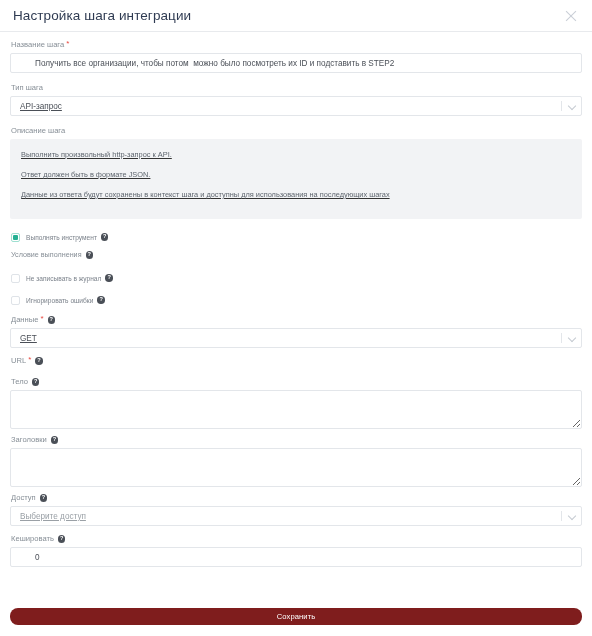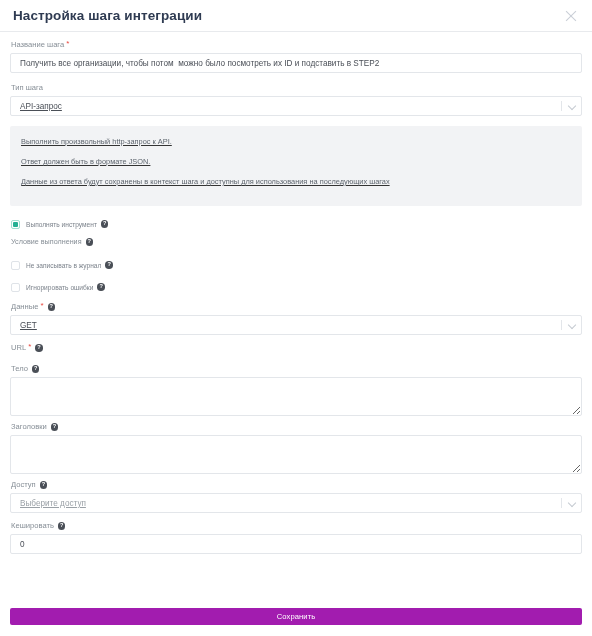--- a/index.html
+++ b/index.html
@@ -30,21 +30,21 @@
     height: 32px;
     flex: 0 0 32px;
     display: flex;
     align-items: center;
     justify-content: space-between;
     padding: 0 13px 0 13px;
     border-bottom: 1px solid #e8eaed;
   }
   .modal-title {
     font-size: 13.5px;
-    font-weight: bold;
+    font-weight: normal;
     color: #2f3b52;
     letter-spacing: 0.1px;
     white-space: nowrap;
   }
   .close-btn {
     width: 16px;
     height: 16px;
     position: relative;
     cursor: pointer;
     flex: 0 0 16px;
@@ -112,21 +112,21 @@
 
   .text-input {
     width: 100%;
     height: 20px;
     border: 1px solid #e3e6ea;
     border-radius: 2px;
     background: #ffffff;
     font-family: "Liberation Sans", sans-serif;
     font-size: 8.2px;
     color: #4a4f57;
-    padding: 0 9px;
+    padding: 0 24px;
     outline: none;
     display: block;
   }
   .text-input::placeholder { color: #9aa0a6; }
 
   .select-wrap {
     position: relative;
     width: 100%;
     height: 20px;
   }
@@ -249,23 +249,23 @@
   }
 
   
   .modal-footer {
     flex: 0 0 auto;
     padding: 10px 10px 11px 10px;
   }
   .save-btn {
     width: 100%;
     height: 17px;
-    background: #a21caf;
+    background: #7f1d1d;
     border: none;
-    border-radius: 2px;
+    border-radius: 8px;
     color: #ffffff;
     font-family: "Liberation Sans", sans-serif;
     font-size: 7.6px;
     cursor: pointer;
     display: flex;
     align-items: center;
     justify-content: center;
     letter-spacing: 0.1px;
   }
 
@@ -302,20 +302,23 @@
       <div class="select-wrap">
         <div class="select-box">API-запрос</div>
         <div class="select-divider"></div>
         <div class="select-chevron"></div>
       </div>
     </div>
 
     <div class="sp-4"></div>
 
     <div class="field">
+      <div class="field-label bigger">
+        <span>Описание шага</span>
+      </div>
       <div class="desc-box">
         <p class="desc-line">Выполнить произвольный http-запрос к API.</p>
         <p class="desc-line">Ответ должен быть в формате JSON.</p>
         <p class="desc-line">Данные из ответа будут сохранены в контекст шага и доступны для использования на последующих шагах</p>
       </div>
     </div>
 
     <div class="sp-4"></div>
 
     <div class="check-row">

